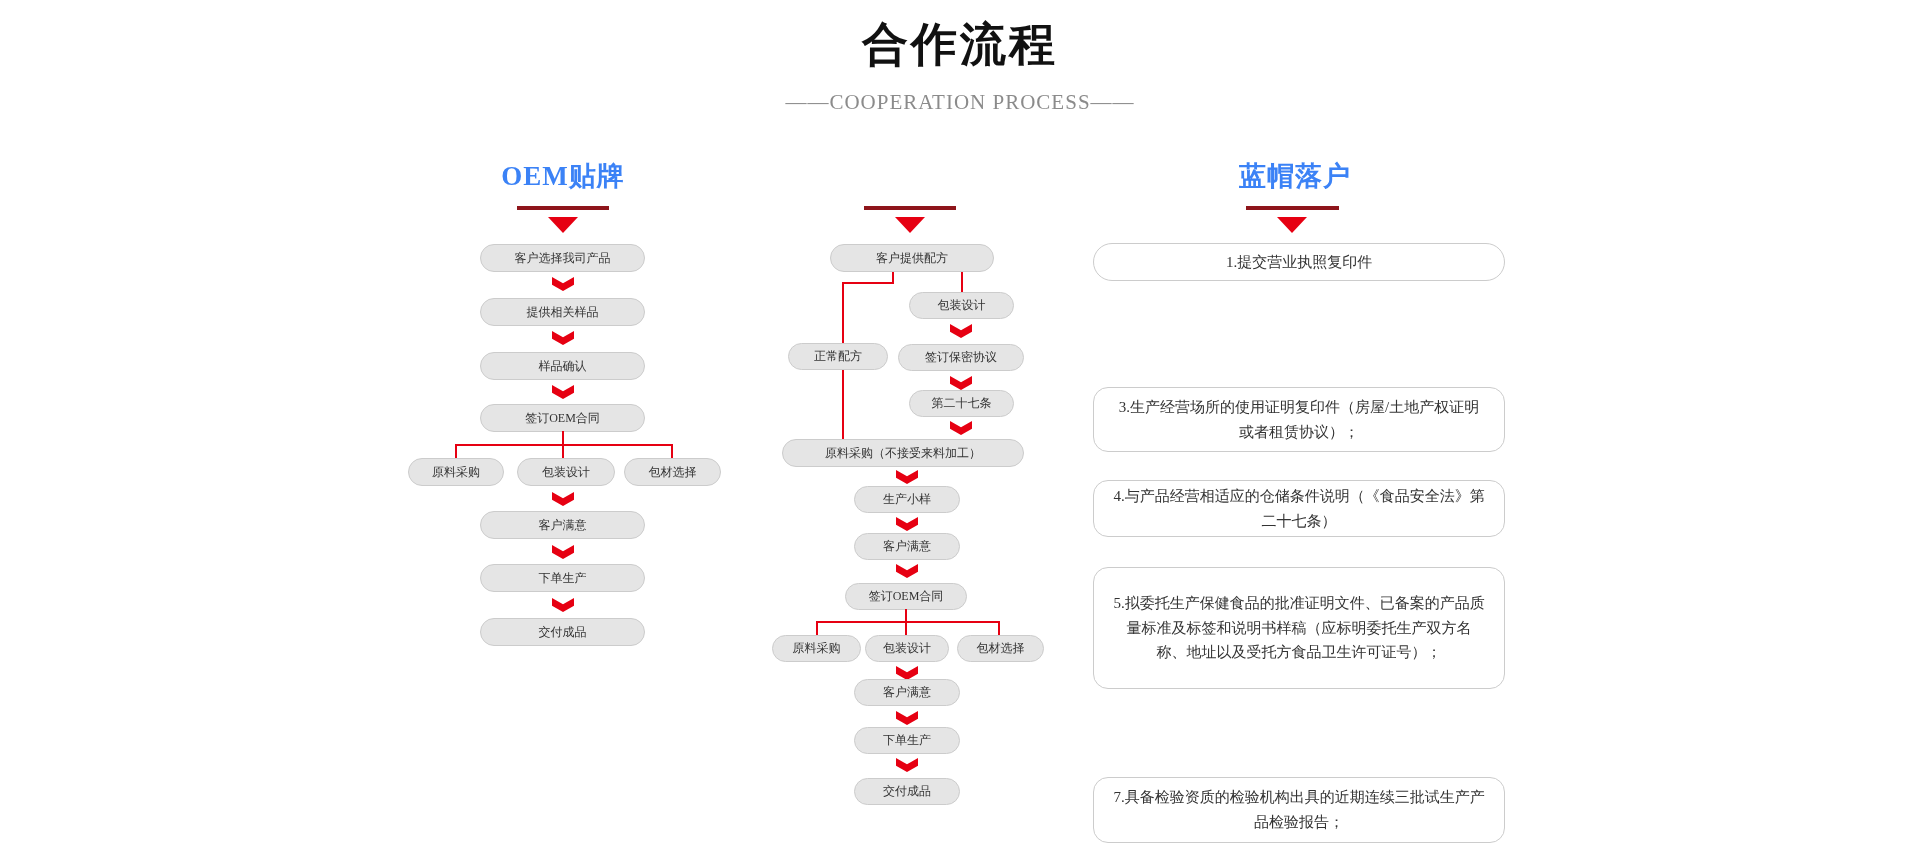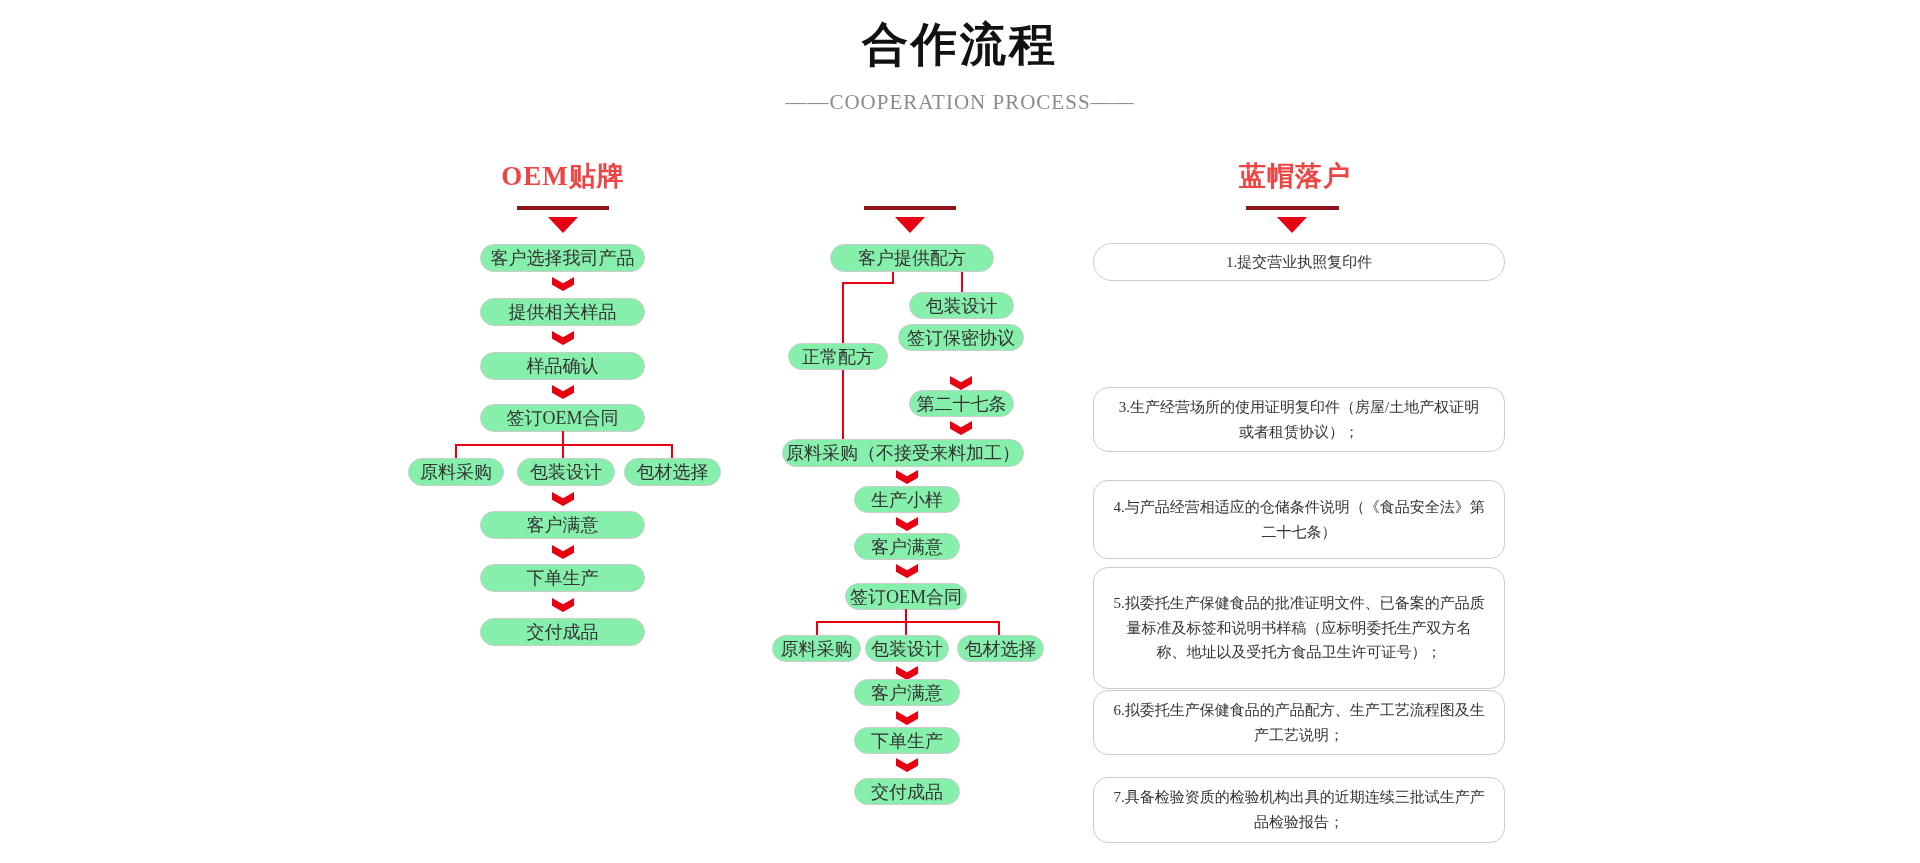--- a/index.html
+++ b/index.html
@@ -18,35 +18,35 @@
   .title{
     position:absolute;left:0;top:14px;width:100%;text-align:center;
     font-size:46px;font-weight:bold;color:var(--title-black);letter-spacing:3px;
   }
   .subtitle{
     position:absolute;left:0;top:90px;width:100%;text-align:center;
     font-size:21px;color:var(--subtitle-gray);letter-spacing:1px;
   }
   .colheader{
     position:absolute;width:220px;text-align:center;top:158px;
-    font-size:27px;font-weight:bold;color:#ef4444;letter-spacing:1px;
+    font-size:27px;font-weight:bold;color:#3b82f6;letter-spacing:1px;
   }
   .bar{position:absolute;top:206px;height:4px;background:var(--dark-red);}
   .tri{
     position:absolute;top:217px;width:30px;height:16px;background:var(--accent-red);
     clip-path:polygon(0 0,100% 0,50% 100%);
   }
   .chev{
     position:absolute;width:22px;height:14px;background:var(--accent-red);
     clip-path:polygon(0 0,50% 45%,100% 0,100% 55%,50% 100%,0 55%);
   }
   .pill{
     position:absolute;height:28px;border:1px solid var(--border-gray);border-radius:15px;
-    background:#86efac;display:flex;align-items:center;justify-content:center;
-    font-size:18px;color:var(--text-dark);white-space:nowrap;box-sizing:border-box;
+    background:#e5e5e5;display:flex;align-items:center;justify-content:center;
+    font-size:12px;color:var(--text-dark);white-space:nowrap;box-sizing:border-box;
   }
   .pill.sm{height:27px;}
   .reqbox{
     position:absolute;left:1093px;width:412px;border:1px solid var(--border-gray);
     border-radius:15px;background:#fff;display:flex;align-items:center;justify-content:center;
     text-align:center;font-size:15px;color:var(--text-dark);line-height:1.65;
     padding:0 18px;box-sizing:border-box;
   }
   .line{position:absolute;background:var(--accent-red);}
   .v{width:2px;}
@@ -97,21 +97,21 @@
   <div class="line v" style="left:892px;top:272px;height:12px"></div>
   <div class="line h" style="left:842px;top:282px;width:52px"></div>
   <div class="line v" style="left:842px;top:282px;height:62px"></div>
   <div class="line v" style="left:842px;top:368px;height:72px"></div>
 
   <div class="line v" style="left:961px;top:272px;height:21px"></div>
 
   <div class="pill sm" style="left:909px;top:292px;width:105px">包装设计</div>
   <div class="chev" style="left:950px;top:324px"></div>
   <div class="pill sm" style="left:788px;top:343px;width:100px">正常配方</div>
-  <div class="pill sm" style="left:898px;top:324px;width:126px">签订保密协议</div>
+  <div class="pill sm" style="left:898px;top:344px;width:126px">签订保密协议</div>
   <div class="chev" style="left:950px;top:376px"></div>
   <div class="pill sm" style="left:909px;top:390px;width:105px">第二十七条</div>
   <div class="chev" style="left:950px;top:421px"></div>
   <div class="pill" style="left:782px;top:439px;width:242px">原料采购（不接受来料加工）</div>
   <div class="chev" style="left:896px;top:470px"></div>
   <div class="pill sm" style="left:854px;top:486px;width:106px">生产小样</div>
   <div class="chev" style="left:896px;top:517px"></div>
   <div class="pill sm" style="left:854px;top:533px;width:106px">客户满意</div>
   <div class="chev" style="left:896px;top:564px"></div>
   <div class="pill sm" style="left:845px;top:583px;width:122px">签订OEM合同</div>
@@ -132,18 +132,17 @@
   <div class="pill sm" style="left:854px;top:727px;width:106px">下单生产</div>
   <div class="chev" style="left:896px;top:758px"></div>
   <div class="pill sm" style="left:854px;top:778px;width:106px">交付成品</div>
 
   <div class="colheader" style="left:1185px">蓝帽落户</div>
   <div class="bar" style="left:1246px;width:93px"></div>
   <div class="tri" style="left:1277px"></div>
 
   <div class="reqbox" style="top:243px;height:38px;border-radius:19px">1.提交营业执照复印件</div>
   <div class="reqbox" style="top:387px;height:65px">3.生产经营场所的使用证明复印件（房屋/土地产权证明或者租赁协议）；</div>
-  <div class="reqbox" style="top:480px;height:79px">4.与产品经营相适应的仓储条件说明（《食品安全法》第二十七条）</div>
+  <div class="reqbox" style="top:480px;height:57px">4.与产品经营相适应的仓储条件说明（《食品安全法》第二十七条）</div>
   <div class="reqbox" style="top:567px;height:122px">5.拟委托生产保健食品的批准证明文件、已备案的产品质量标准及标签和说明书样稿（应标明委托生产双方名称、地址以及受托方食品卫生许可证号）；</div>
-  <div class="reqbox" style="top:690px;height:65px">6.拟委托生产保健食品的产品配方、生产工艺流程图及生产工艺说明；</div>
   <div class="reqbox" style="top:777px;height:66px">7.具备检验资质的检验机构出具的近期连续三批试生产产品检验报告；</div>
 
 </div>
 
 </body></html>

